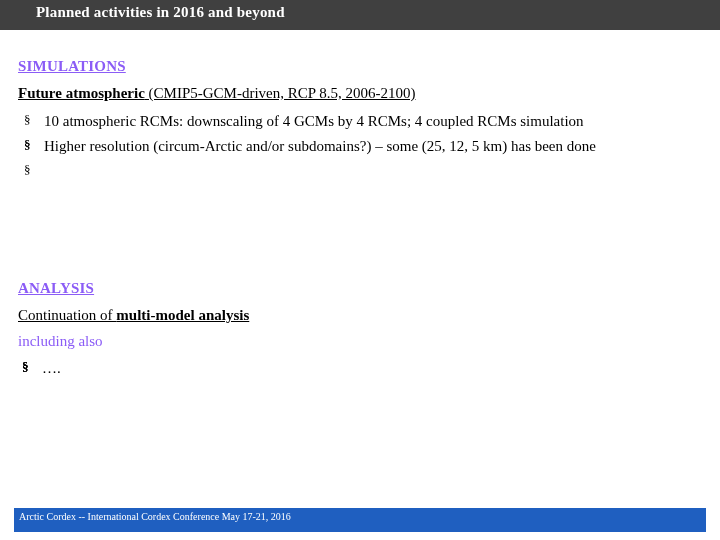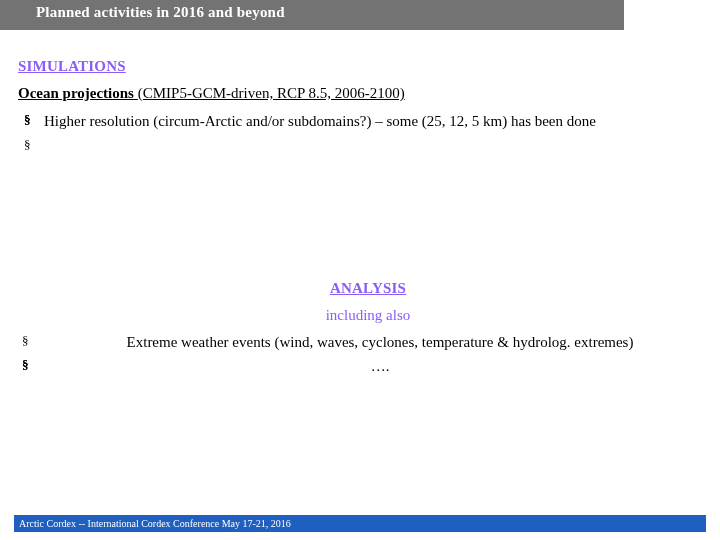--- a/index.html
+++ b/index.html
@@ -18,23 +18,23 @@
     position: relative;
     width: 720px;
     height: 540px;
     background: #ffffff;
   }
   
   .title-bar {
     position: absolute;
     left: 0;
     top: 0;
-    width: 624px;
+    width: 720px;
     height: 30px;
-    background: #737373;
+    background: #404040;
   }
   .title-text {
     position: absolute;
     left: 36px;
     top: 4px;
     font-family: "Liberation Serif", serif;
     font-size: 15px;
     font-weight: bold;
     color: #ffffff;
     letter-spacing: 0.2px;
@@ -88,21 +88,20 @@
     position: absolute;
     left: 18px;
     top: 58px;
     width: 700px;
   }
   .block-analysis {
     position: absolute;
     left: 18px;
     top: 280px;
     width: 700px;
-    text-align: center;
   }
   .analysis-sub {
     font-family: "Liberation Serif", serif;
     font-size: 15px;
     color: #000000;
     margin: 0 0 9px 0;
   }
   .analysis-sub .plain-u {
     text-decoration: underline;
   }
@@ -137,21 +136,21 @@
     font-family: "Liberation Serif", serif;
     font-size: 13px;
     color: #000000;
   }
   
   .footer-bar {
     position: absolute;
     left: 14px;
     bottom: 8px;
     width: 692px;
-    height: 17px;
+    height: 24px;
     background: #1f5fc0;
   }
   .footer-text {
     position: absolute;
     left: 5px;
     top: 3px;
     font-family: "Liberation Serif", serif;
     font-size: 10px;
     color: #ffffff;
     white-space: nowrap;
@@ -162,46 +161,49 @@
 
 <div class="slide">
 
   <div class="title-bar">
     <div class="title-text">Planned activities in  2016 and beyond</div>
   </div>
 
   <div class="block-sims">
     <div class="section-head">SIMULATIONS</div>
     <div class="subhead">
-      <span class="bold-u">Ocean projections</span><span class="plain-u"> (CMIP5-GCM-driven, RCP 8.5, 2006-2100)</span>
+      <span class="bold-u">Future atmospheric</span><span class="plain-u"> (CMIP5-GCM-driven, RCP 8.5, 2006-2100)</span>
     </div>
     <ul class="bullets">
       <li>
         <span class="marker">§</span>
+        <span>10 atmospheric RCMs: downscaling of 4 GCMs by 4 RCMs; 4 coupled RCMs simulation</span>
       </li>
       <li>
         <span class="marker">§</span>
       </li>
       <li>
         <span class="marker">§</span>
         <span>Higher resolution (circum-Arctic and/or subdomains?) – some (25, 12, 5 km) has been done</span>
       </li>
       <li>
         <span class="marker">§</span>
       </li>
     </ul>
   </div>
 
   <div class="block-analysis">
     <div class="section-head">ANALYSIS</div>
+    <div class="analysis-sub">
+      <span class="plain-u">Continuation of </span><span class="bold-u">multi-model analysis</span>
+    </div>
     <div class="including">including also</div>
     <ul class="bullets2">
       <li>
         <span class="marker">§</span>
-        <span>Extreme weather events (wind, waves, cyclones, temperature &amp; hydrolog. extremes)</span>
       </li>
       <li>
         <span class="marker">§</span>
       </li>
       <li>
         <span class="marker">§</span>
       </li>
       <li>
         <span class="marker">§</span>
         <span>….</span>

